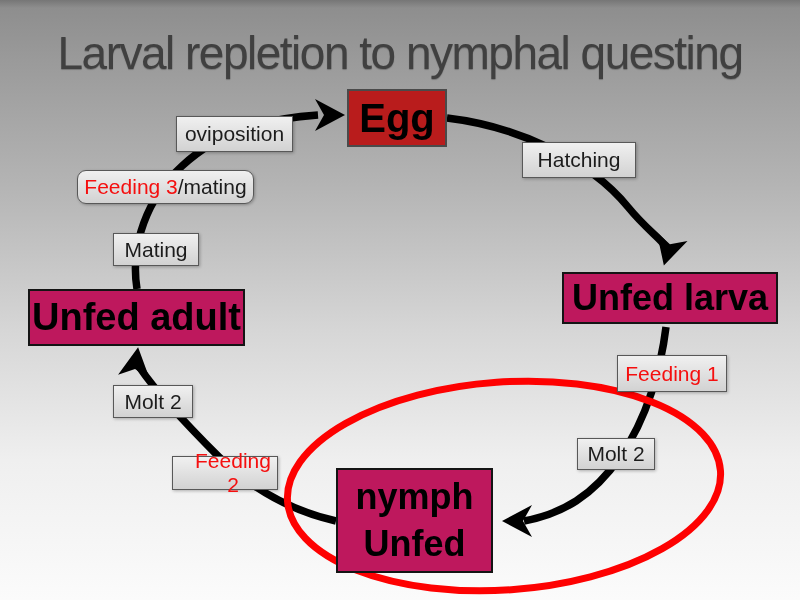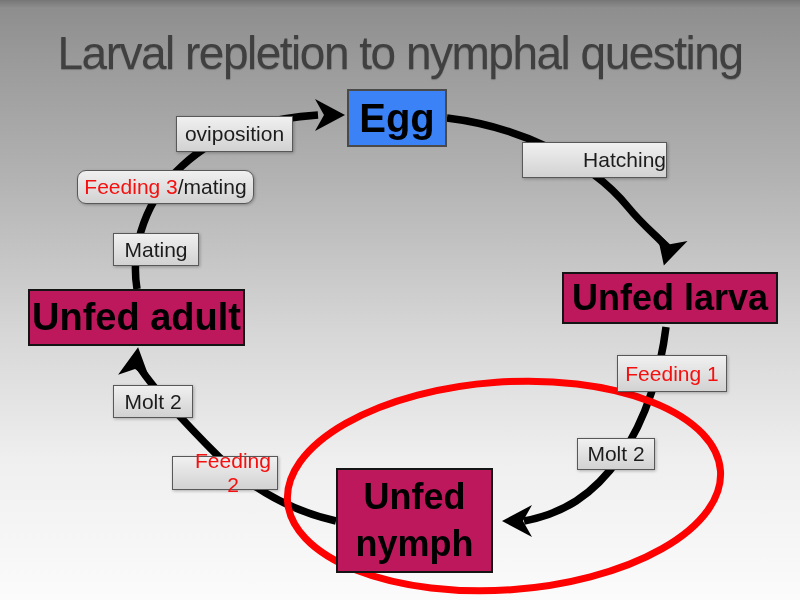--- a/index.html
+++ b/index.html
@@ -13,21 +13,21 @@
   #title{
     position:absolute;left:0;top:26px;width:800px;text-align:center;
     font-size:46px;letter-spacing:-1.5px;color:#404040;font-weight:400;
     text-shadow:0 1px 1px rgba(0,0,0,.25);
   }
   .box{position:absolute;display:flex;align-items:center;justify-content:center;
        box-sizing:border-box;text-align:center;}
   .stage{
     background:#be185d;border:2px solid #141414;color:#000;font-weight:700;
   }
-  .stage.egg{background:#3b82f6;border:2px solid #4a4a4a;}
+  .stage.egg{background:#b91c1c;border:2px solid #4a4a4a;}
   .step{
     background:linear-gradient(180deg,#f0f0f0,#d2d2d2);
     border:1px solid #585858;color:#1c1c1c;font-size:21px;
     box-shadow:1px 1px 3px rgba(0,0,0,.28);
   }
   .red-text{color:#F50F0F;}
   svg{position:absolute;left:0;top:0;}
 </style>
 </head>
 <body>
@@ -55,29 +55,29 @@
 
 <div class="box stage egg" style="left:347px;top:89px;width:100px;height:58px;font-size:40px;">
   <span>Egg</span>
 </div>
 
 <div class="box stage" style="left:562px;top:272px;width:216px;height:52px;font-size:36px;">
   <span>Unfed larva</span>
 </div>
 
 <div class="box stage" style="left:336px;top:468px;width:157px;height:105px;font-size:36px;line-height:1.3;flex-direction:column;">
+  <span>nymph</span>
   <span>Unfed</span>
-  <span>nymph</span>
 </div>
 
 <div class="box stage" style="left:28px;top:289px;width:217px;height:57px;font-size:38px;">
   <span>Unfed adult</span>
 </div>
 
-<div class="box step" style="left:522px;top:142px;width:145px;height:36px;justify-content:flex-end;">
+<div class="box step" style="left:522px;top:142px;width:114px;height:36px;">
   <span>Hatching</span>
 </div>
 
 <div class="box step" style="left:617px;top:355px;width:110px;height:37px;">
   <span class="red-text">Feeding 1</span>
 </div>
 
 <div class="box step" style="left:577px;top:438px;width:78px;height:32px;">
   <span>Molt 2</span>
 </div>

